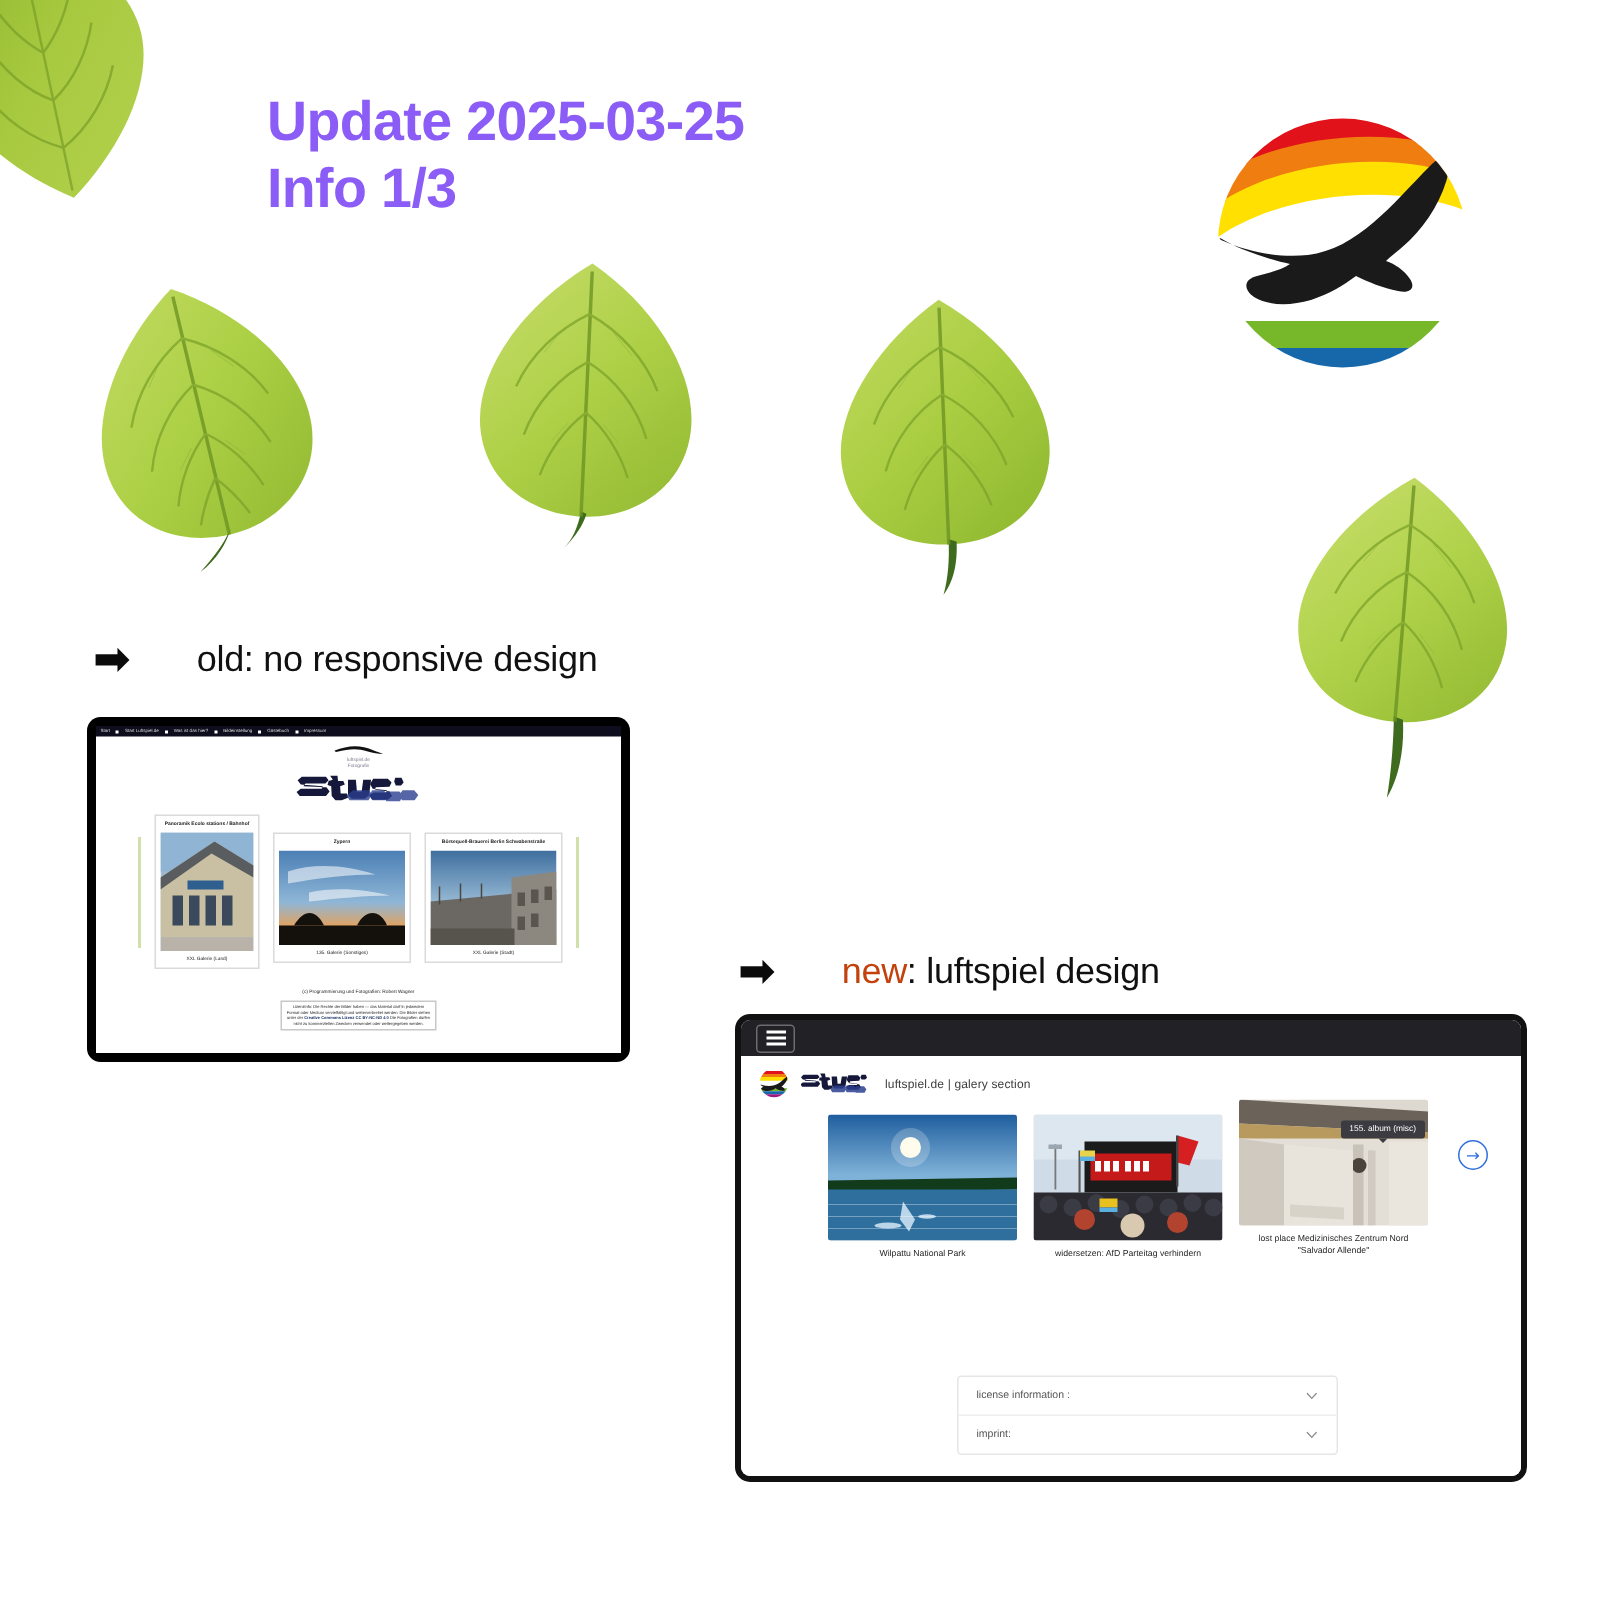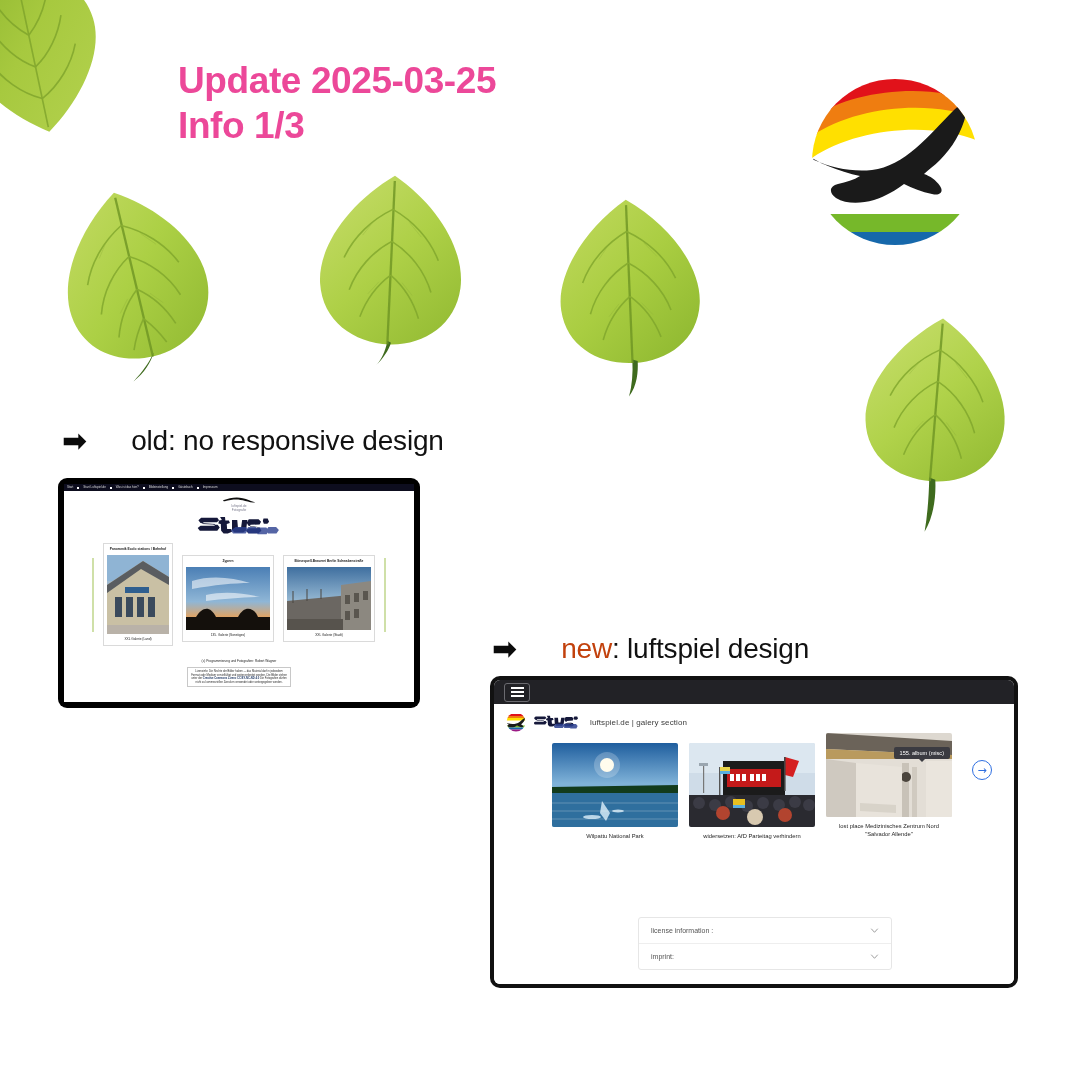--- a/index.html
+++ b/index.html
@@ -9,34 +9,34 @@
   }
   .canvas{position:absolute;inset:0;}
 
   
   .leaf{position:absolute;}
   .leaf svg{display:block;width:100%;height:100%;}
 
   
   .heading{
     position:absolute;left:178px;top:58px;
-    font-size:37px;line-height:45px;font-weight:700;color:#ec4899;
+    font-size:37px;line-height:45px;font-weight:700;color:#8b5cf6;
     letter-spacing:-0.4px;white-space:pre-line;
   }
 
   
   .brand-logo{position:absolute;left:812px;top:62px;width:166px;height:200px;}
 
   
   .arrow-row{position:absolute;display:flex;align-items:center;}
   .arrow-glyph{
     font-size:30px;line-height:30px;color:#0b0b0b;font-weight:700;
     font-family:"DejaVu Sans",sans-serif;
   }
-  .arrow-label{font-size:28px;color:#111;letter-spacing:-0.2px;font-weight:400;text-align:center;}
+  .arrow-label{font-size:24px;color:#111;letter-spacing:-0.2px;font-weight:400;text-align:center;}
   .hl-new{color:#c2410c;font-weight:400;}
 
   
   .old-frame{
     position:absolute;left:58px;top:478px;width:362px;height:230px;
     background:#000;border-radius:9px;padding:6px 6px 6px 6px;box-sizing:border-box;
   }
   .old-screen{width:100%;height:100%;background:#fff;position:relative;overflow:hidden;}
   .old-nav{
     height:7px;background:#0d0d1e;display:flex;align-items:center;gap:4px;

